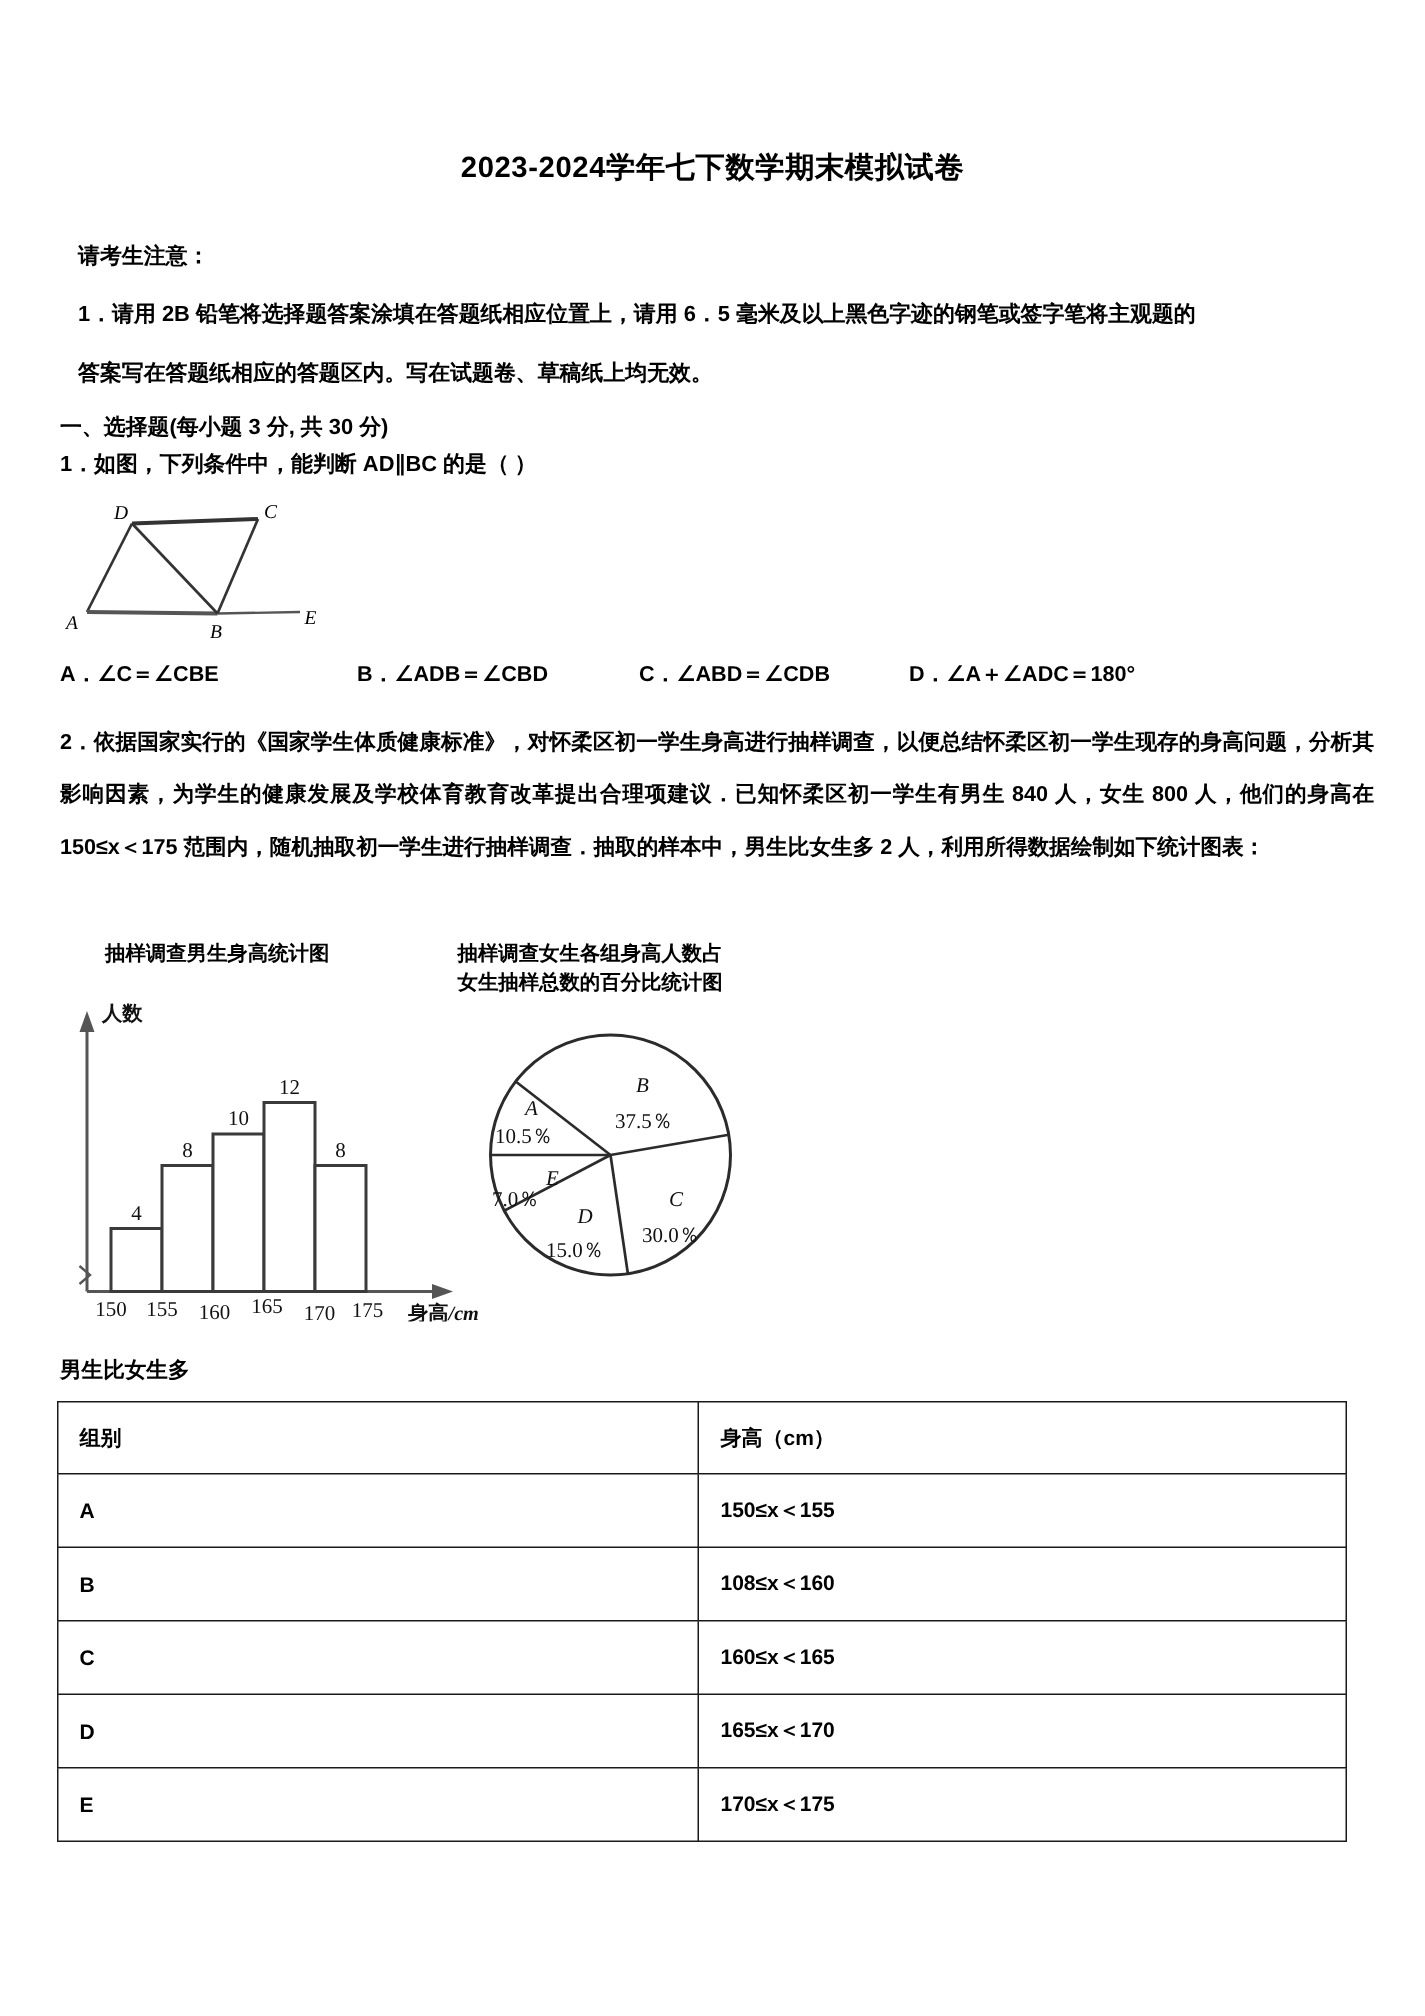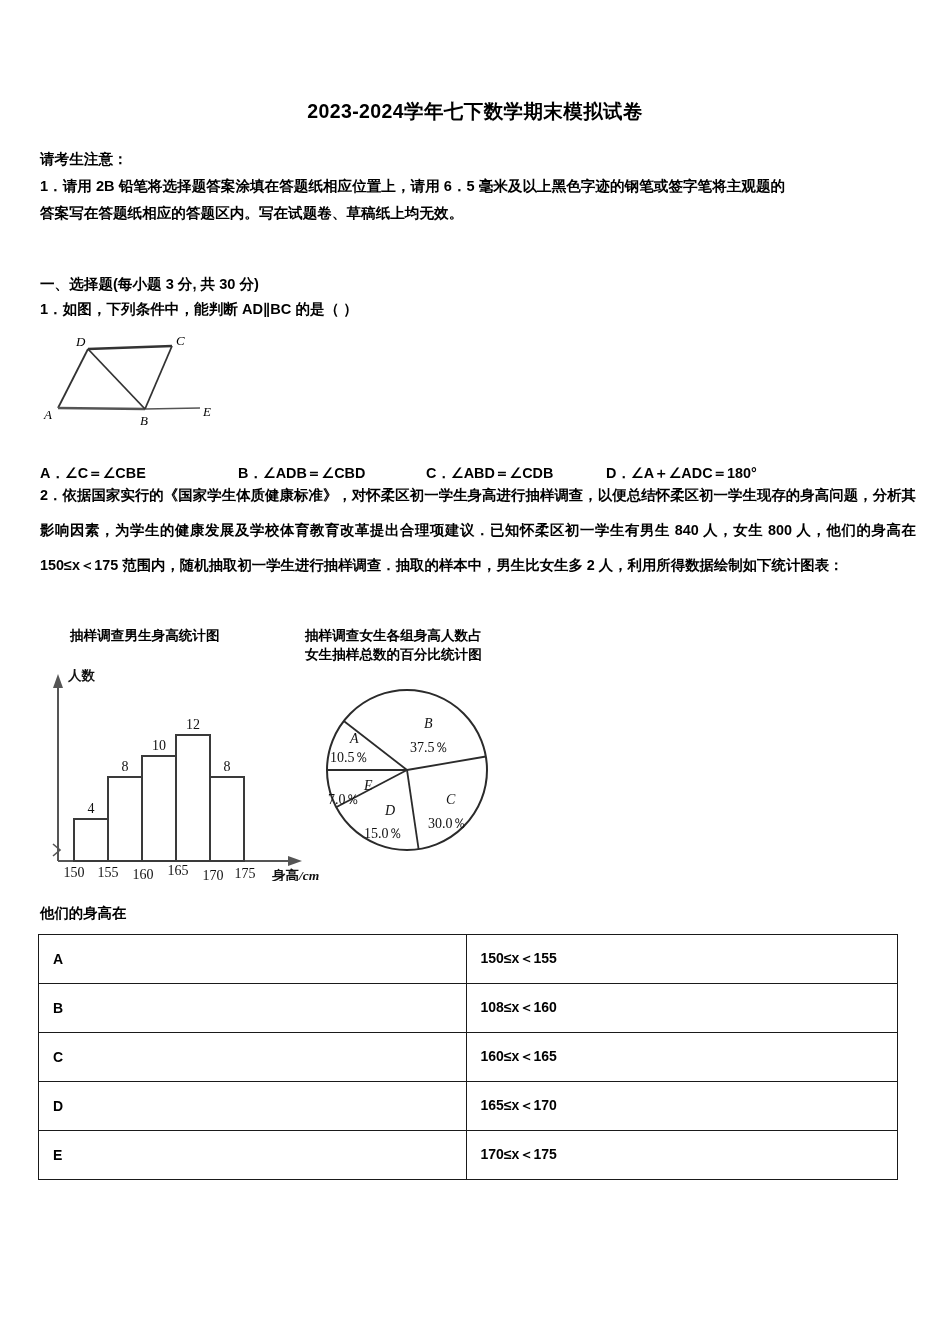--- a/index.html
+++ b/index.html
@@ -39,21 +39,21 @@
   .notice {
     position: absolute;
     left: 40px;
     top: 146px;
     width: 872px;
     font-family: "Liberation Sans", "DejaVu Sans", sans-serif;
     font-size: 14.6px;
     line-height: 27px;
     font-weight: 600;
   }
-  .notice p { margin: 0; }
+  .notice p { margin: 12px; }
 
   
   .section-head {
     position: absolute;
     left: 40px;
     top: 275px;
     font-family: "Liberation Sans", "DejaVu Sans", sans-serif;
     font-size: 14.6px;
     font-weight: 600;
   }
@@ -79,21 +79,21 @@
   .options {
     position: absolute;
     left: 40px;
     top: 440px;
     width: 880px;
     font-family: "Liberation Sans", "DejaVu Sans", sans-serif;
     font-size: 14.4px;
     font-weight: 600;
     white-space: nowrap;
   }
-  .options .opt { display: inline-block; margin-top: 24px; }
+  .options .opt { display: inline-block; }
   .options .opt.o1 { width: 198px; }
   .options .opt.o2 { width: 188px; }
   .options .opt.o3 { width: 180px; }
 
   
   .q2-text {
     position: absolute;
     left: 40px;
     top: 478px;
     width: 876px;
@@ -271,24 +271,28 @@
       <text x="116" y="148" font-family="Liberation Serif, serif" font-size="14" fill="#111">30.0％</text>
 
       <text x="73" y="135" font-family="Liberation Serif, serif" font-size="14" font-style="italic" fill="#111">D</text>
       <text x="52" y="158" font-family="Liberation Serif, serif" font-size="14" fill="#111">15.0％</text>
 
       <text x="52" y="110" font-family="Liberation Serif, serif" font-size="14" font-style="italic" fill="#111">E</text>
       <text x="16" y="124" font-family="Liberation Serif, serif" font-size="14" fill="#111">7.0％</text>
     </svg>
   </div>
 
-  <div class="table-caption">他们的身高在</div>
+  <div class="table-caption">男生比女生多</div>
 
   <table class="group-table">
     <tbody>
+      <tr class="hdr">
+        <td class="c1">组别</td>
+        <td class="c2">身高（cm）</td>
+      </tr>
       <tr>
         <td class="c1">A</td>
         <td class="c2">150≤x＜155</td>
       </tr>
       <tr>
         <td class="c1">B</td>
         <td class="c2">108≤x＜160</td>
       </tr>
       <tr>
         <td class="c1">C</td>

